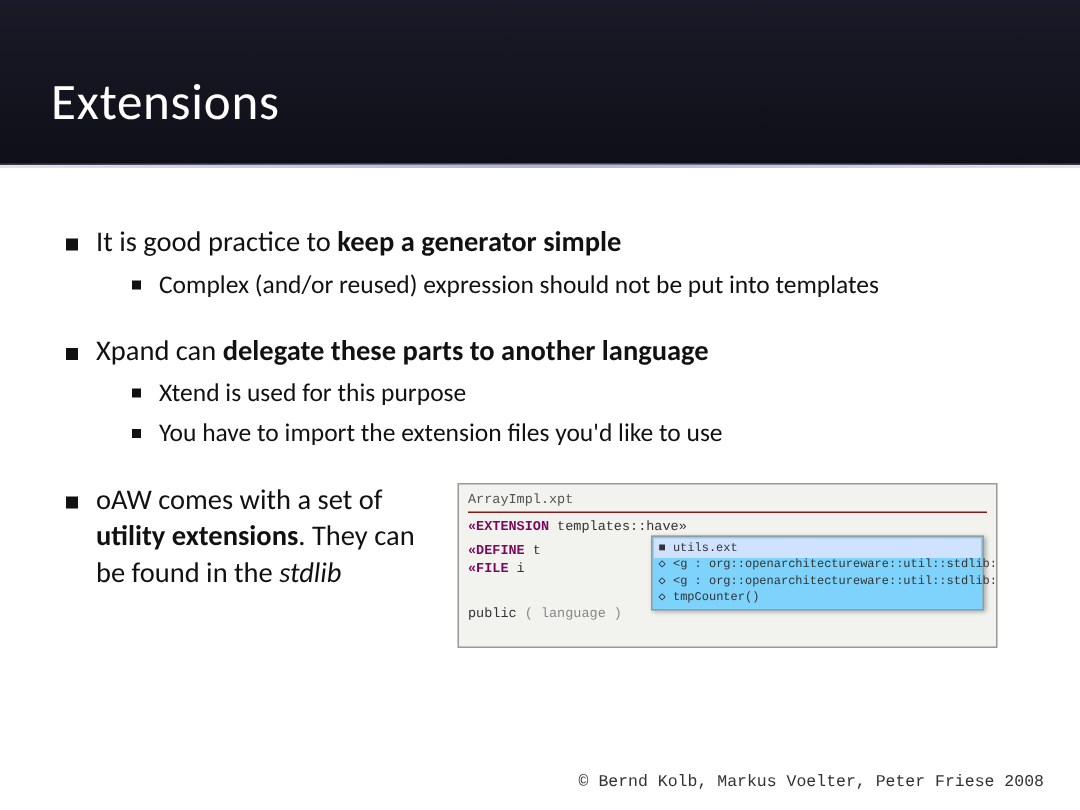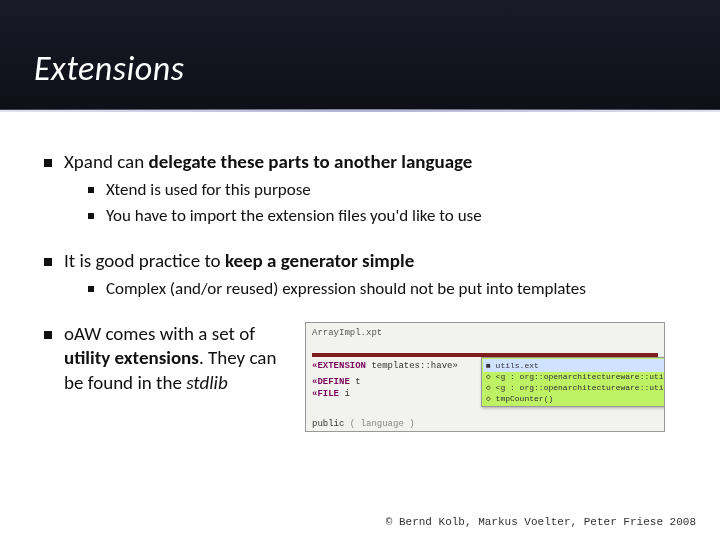--- a/index.html
+++ b/index.html
@@ -1,67 +1,67 @@
 <!DOCTYPE html>
 <html><head>
 <meta charset="utf-8">
 <style>
   * { margin: 0; padding: 0; box-sizing: border-box; }
   html, body { width: 720px; height: 540px; font-family: Calibri, "Segoe UI", sans-serif; background: #fff; overflow: hidden; }
   .slide { position: relative; width: 720px; height: 540px; }
   .header-band { position: absolute; top: 0; left: 0; right: 0; height: 110px; background: linear-gradient(#1a1a28 0%, #0f0f18 100%); }
   .header-band::after { content:""; position:absolute; left:0; right:0; bottom:-2px; height:3px; background: linear-gradient(90deg, rgba(160,160,200,0.3), rgba(160,160,200,0.8), rgba(160,160,200,0.3)); }
-  .title { position: absolute; left: 34px; top: 48px; color: #fff; font-size: 34px; font-weight: 400; letter-spacing: 0.5px; font-style: italic; }
+  .title { position: absolute; left: 34px; top: 48px; color: #fff; font-size: 34px; font-weight: 400; letter-spacing: 0.5px; }
   .logo { position: absolute; right: 20px; top: 16px; width: 170px; height: 78px; color:#ddd; font-style: italic; }
   .logo .orbit { position:absolute; right:10px; top:6px; width:110px; height:60px; border:1px solid rgba(200,200,220,0.5); border-radius:50%; transform: rotate(-18deg); }
   .logo .ball { position:absolute; right:8px; top:48px; width:14px; height:14px; border-radius:50%; background: radial-gradient(circle at 35% 35%, #e6e4ff, #7a76b0); }
   .logo .t1 { position:absolute; right:100px; top:20px; font-size:11px; letter-spacing:3px; color:#bbb; font-style:normal; }
   .logo .t2 { position:absolute; right:10px; top:24px; font-size:26px; color:#e8e6ff; font-family: Georgia, serif; }
   .logo .t3 { position:absolute; right:14px; top:54px; font-size:9px; letter-spacing:4px; color:#aaa; font-style:normal; }
   .content { position:absolute; left:44px; right:28px; top:150px; color:#111; font-size:19px; line-height:1.3; }
   .b1 { margin-bottom: 4px; padding-left: 20px; position: relative; }
   .b1::before { content:""; position:absolute; left:0; top:9px; width:8px; height:8px; background:#111; }
   .b2 { margin: 4px 0 4px 44px; padding-left: 18px; position:relative; font-size:17px; }
   .b2::before { content:""; position:absolute; left:0; top:8px; width:6px; height:6px; background:#111; }
   .group { margin-bottom: 22px; }
   .with-image { display:flex; gap:21px; align-items:flex-start; }
   .with-image .txt { flex: 0 0 240px; }
   .codeshot { border:1px solid #999; background:#f2f2ee; font-family: "Courier New", monospace; font-size:9px; color:#333; width:360px; height:110px; padding:4px 6px; line-height:1.35; position:relative; overflow:hidden; }
-  .codeshot .tab { font-size:9px; color:#555; border-bottom:4px solid #7f1d1d; padding-bottom:14px; margin-bottom:3px; }
+  .codeshot .tab { font-size:9px; color:#555; border-bottom:1px solid #7f1d1d; padding-bottom:2px; margin-bottom:3px; }
   .kw { color:#7a075e; font-weight:bold;margin-top:24px; }
-  .popup { position:absolute; left:128px; top:34px; width:190px; background:#bef264; border:1px solid #999; box-shadow:1px 1px 3px rgba(0,0,0,0.3); font-size:8px; padding:2px 4px; line-height:1.4;margin-left:47px; }
+  .popup { position:absolute; left:128px; top:34px; width:222px; background:#7dd3fc; border:1px solid #999; box-shadow:1px 1px 3px rgba(0,0,0,0.3); font-size:8px; padding:2px 4px; line-height:1.4; }
   .popup .row { white-space:nowrap; }
   .popup .hl { background:#cfe2ff; display:block; margin:-1px -3px; padding:1px 3px; }
   .footer { position:absolute; right:24px; bottom:12px; font-size:11px; color:#333;font-family:Liberation Mono, monospace; }
   strong { font-weight:700; }
   em { font-style: italic; }
 </style>
 </head>
 <body>
 
 <div class="slide">
   <div class="header-band">
     <div class="title">Extensions</div>
   </div>
 
   <div class="content">
 
     <div class="group">
       <div class="b1">
+        <span>It is good practice to </span><strong>keep a generator simple</strong>
+      </div>
+      <div class="b2">Complex (and/or reused) expression should not be put into templates</div>
+    </div>
+
+    <div class="group">
+      <div class="b1">
         <span>Xpand can </span><strong>delegate these parts to another language</strong>
       </div>
       <div class="b2">Xtend is used for this purpose</div>
       <div class="b2">You have to import the extension files you'd like to use</div>
-    </div>
-
-    <div class="group">
-      <div class="b1">
-        <span>It is good practice to </span><strong>keep a generator simple</strong>
-      </div>
-      <div class="b2">Complex (and/or reused) expression should not be put into templates</div>
     </div>
 
     <div class="group with-image">
       <div class="txt">
         <div class="b1">
           <span>oAW comes with a set of </span><strong>utility extensions</strong><span>. They can be found in the </span><em>stdlib</em>
         </div>
       </div>
       <div class="codeshot">
         <div class="tab">ArrayImpl.xpt</div>

